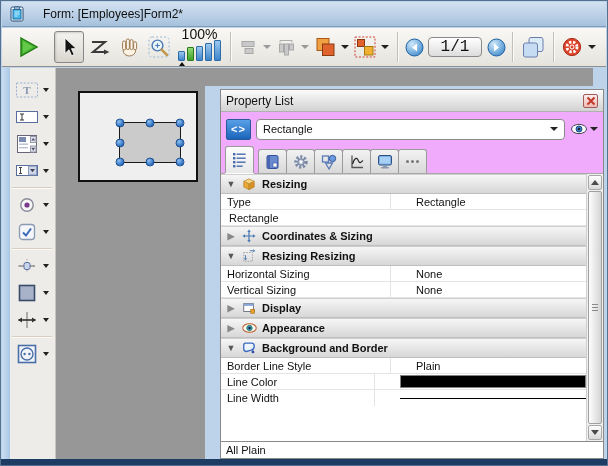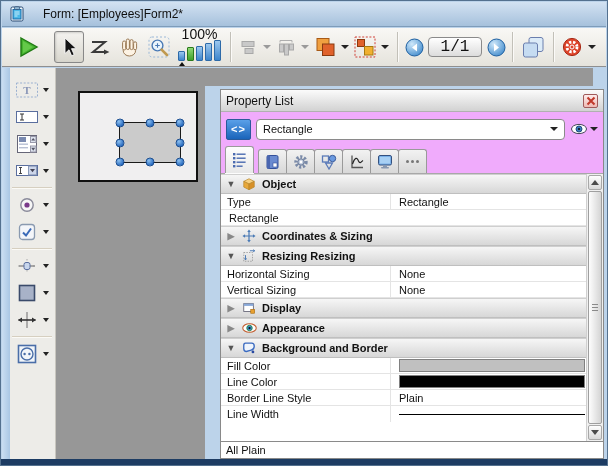--- a/index.html
+++ b/index.html
@@ -93,21 +93,21 @@
                 box-shadow:0 1px 0 #fdfdfd; }
   .dots { display:flex; gap:2px; }
   .dots i { width:3px; height:3px; border-radius:50%; background:#777; }
 
   .pgrid { position:absolute; left:0; top:84px; right:0; height:267px; background:#fff; }
   .rows { position:absolute; left:0; top:0; right:17px; bottom:0; display:flex; flex-direction:column; }
   .prow { position:relative; display:flex; align-items:center; font-size:11px; color:#111; }
   .prow.sec { height:20px; background:linear-gradient(#f6f6f6,#d7d7d7);
               border-top:1px solid #cfcfcf; border-bottom:1px solid #bfbfbf; font-weight:bold;
               padding-left:5px; gap:5px; }
-  .prow.p { height:16px; border-bottom:1px solid #e4e4e4; }
+  .prow.p { height:16px; border-bottom:1px solid #e4e4e4;gap:17px; }
   .tri { font-size:9px; color:#555; width:10px; text-align:center; }
   .sicon { width:16px; height:14px; display:flex; align-items:center; justify-content:center; }
   .plabel { width:170px; padding-left:6px; border-right:1px solid #e4e4e4; align-self:stretch;
             display:flex; align-items:center; }
   .pvalue { flex:1; padding-left:8px; align-self:stretch; display:flex; align-items:center; }
   .swatch { width:186px; height:13px; border:1px solid #808080; }
   .lwsample { width:186px; height:1px; background:#000; }
 
   .vscroll { position:absolute; right:0; top:0; width:17px; bottom:0; background:#f0f0f0;
              border-left:1px solid #d0d0d0; }
@@ -490,21 +490,21 @@
 
           <div class="prow sec">
             <span class="tri">▼</span>
             <span class="sicon">
               <svg width="14" height="14" viewBox="0 0 16 16">
                 <polygon points="8,2 14,5 8,8 2,5" fill="#f8d080" stroke="#b8862a" stroke-width="0.8"></polygon>
                 <polygon points="2,5 8,8 8,14.5 2,11.5" fill="#e8a83a" stroke="#b8862a" stroke-width="0.8"></polygon>
                 <polygon points="14,5 8,8 8,14.5 14,11.5" fill="#d89028" stroke="#b8862a" stroke-width="0.8"></polygon>
               </svg>
             </span>
-            <span>Object</span>
+            <span>Resizing</span>
           </div>
 
           <div class="prow p">
             <div class="plabel">Type</div>
             <div class="pvalue">Rectangle</div>
           </div>
 
           <div class="prow p">
             <div class="pvalue">Rectangle</div>
           </div>
@@ -573,37 +573,31 @@
             <span class="tri">▼</span>
             <span class="sicon">
               <svg width="14" height="14" viewBox="0 0 16 16">
                 <path d="M4 2.5 H11 Q14 2.5 14 6 Q14 9.5 10.5 10.5 L5 12 Q2 12 2 8.5 V5 Q2 2.5 4 2.5 Z" fill="#eef4fc" stroke="#3a6ac0" stroke-width="1.5"></path>
                 <circle cx="12.5" cy="12.5" r="1.6" fill="#2a4aa0"></circle>
               </svg>
             </span>
             <span>Background and Border</span>
           </div>
 
+
           <div class="prow p">
-            <div class="plabel">Fill Color</div>
-            <div class="pvalue">
-              <div class="swatch" style="background:#c0c0c0"></div>
-            </div>
+            <div class="plabel">Border Line Style</div>
+            <div class="pvalue">Plain</div>
           </div>
 
           <div class="prow p">
             <div class="plabel">Line Color</div>
             <div class="pvalue">
               <div class="swatch" style="background:#000000"></div>
             </div>
-          </div>
-
-          <div class="prow p">
-            <div class="plabel">Border Line Style</div>
-            <div class="pvalue">Plain</div>
           </div>
 
           <div class="prow p" style="border-bottom:none">
             <div class="plabel">Line Width</div>
             <div class="pvalue">
               <div class="lwsample"></div>
             </div>
           </div>
 
         </div>

